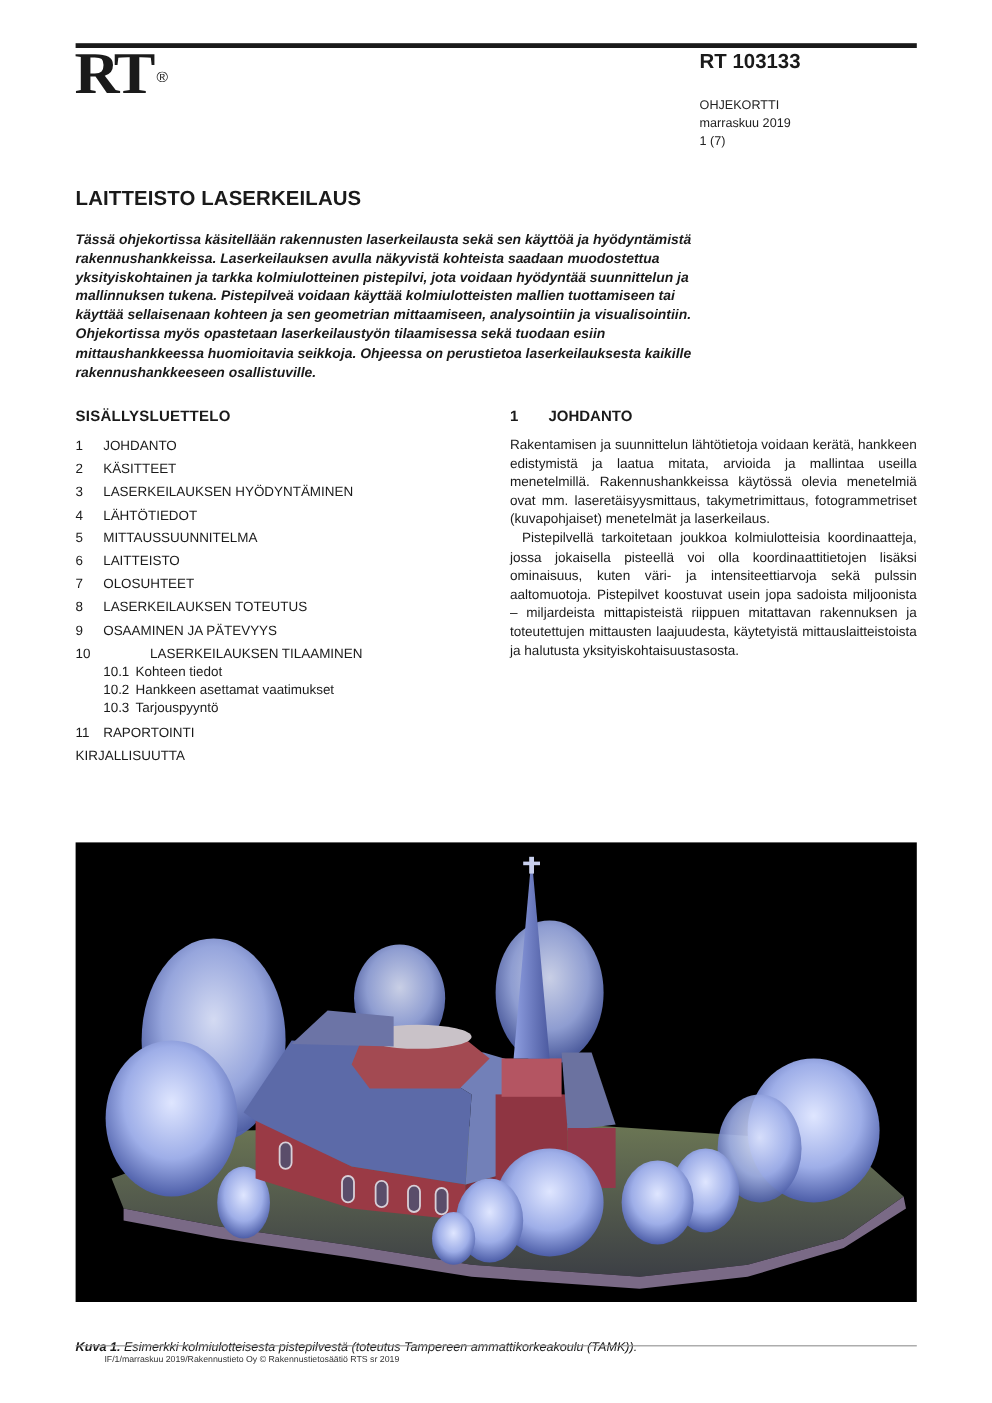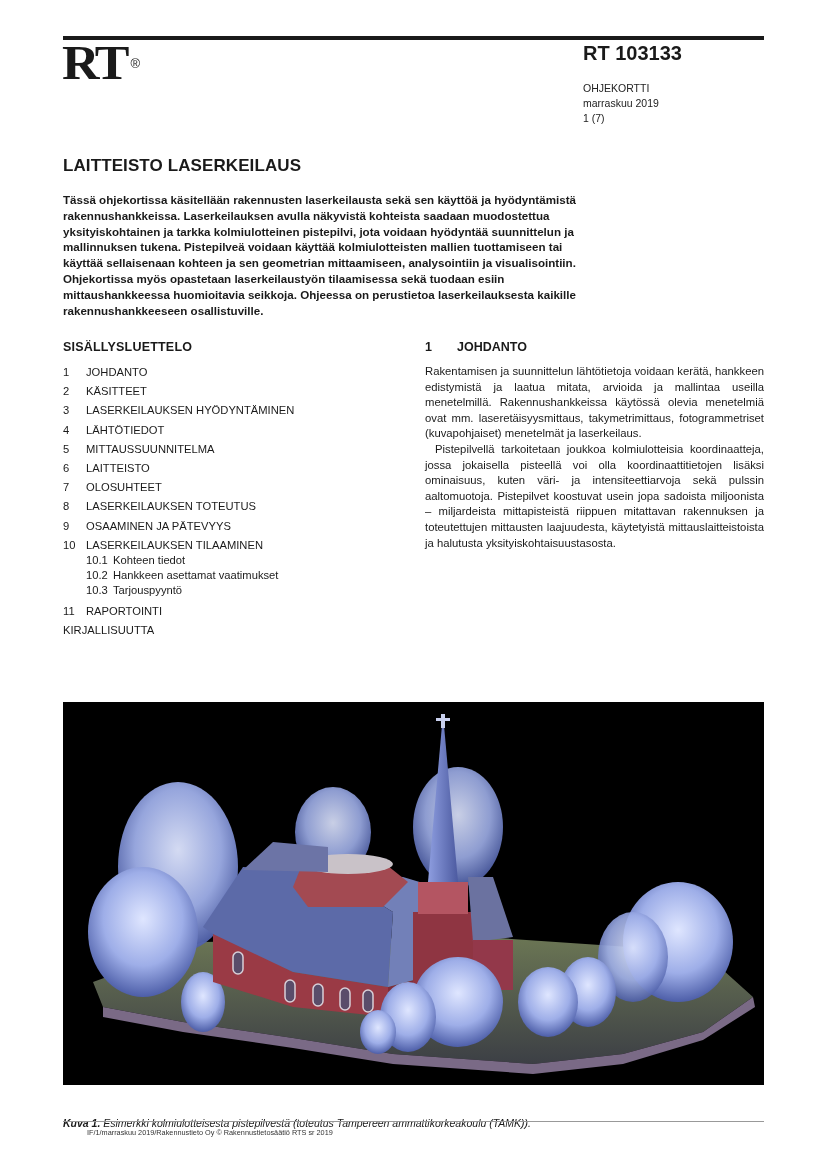--- a/index.html
+++ b/index.html
@@ -1,24 +1,24 @@
 <!DOCTYPE html>
 <html><head>
 <meta charset="utf-8">
 <style>
   html, body { margin: 0; padding: 0; background: #ffffff; }
   body { width: 827px; height: 1169px; position: relative; overflow: hidden; color: #1a1a1a; font-family: "Liberation Sans", "DejaVu Sans", sans-serif; }
   .top-rule { position: absolute; left: 63px; top: 36px; width: 701px; height: 4px; background: #1a1a1a; }
   .logo { position: absolute; left: 62px; top: 38px; font-family: "Liberation Serif", "DejaVu Serif", serif; font-weight: bold; font-size: 52px; line-height: 52px; letter-spacing: -3px; color: #1a1a1a; transform: scaleY(0.95); transform-origin: top left; }
   .logo sup { font-family: "Liberation Sans", sans-serif; font-weight: normal; font-size: 13px; letter-spacing: 0; vertical-align: top; position: relative; top: 2px; left: 4px; }
-  .doc-id { position: absolute; left: 583px; top: 42px; font-weight: bold; font-size: 20px; color: #1a1a1a; }
+  .doc-id { position: absolute; left: 583px; top: 42px; font-weight: bold; font-size: 17px; color: #1a1a1a; }
   .meta { position: absolute; left: 583px; top: 81px; font-size: 10.5px; line-height: 15px; color: #222; }
   .meta div { white-space: nowrap; }
   .title { position: absolute; left: 63px; top: 156px; font-weight: bold; font-size: 17px; letter-spacing: 0.1px; color: #1a1a1a; }
-  .lead { position: absolute; left: 63px; top: 192px; width: 530px; font-weight: bold; font-size: 11.6px; line-height: 15.8px; color: #1a1a1a; }
+  .lead { position: absolute; left: 63px; top: 192px; width: 530px; font-weight: bold; font-size: 11.6px; line-height: 15.8px; color: #1a1a1a; font-style: italic; }
   .toc { position: absolute; left: 63px; top: 340px; width: 300px; }
   .toc h2 { margin: 0 0 12px 0; font-size: 12.5px; font-weight: bold; letter-spacing: 0.2px; }
   .toc-item { display: flex; font-size: 11.2px; line-height: 13px; margin-bottom: 6.2px; }
   .toc-item .num { width: 23px; flex: none; }
   .toc-sub { display: flex; font-size: 11.2px; line-height: 13px; margin-bottom: 2px; padding-left: 23px; }
   .toc-sub .num { width: 27px; flex: none; }
   .section { position: absolute; left: 425px; top: 340px; width: 339px; }
   .section h2 { margin: 0 0 10px 0; font-size: 12.5px; font-weight: bold; display: flex; }
   .section h2 .num { width: 32px; }
   .section p { margin: 0; font-size: 11.3px; line-height: 15.6px; text-align: justify; color: #1a1a1a; }
@@ -78,21 +78,21 @@
         <span>OLOSUHTEET</span>
       </div>
       <div class="toc-item">
         <span class="num">8</span>
         <span>LASERKEILAUKSEN TOTEUTUS</span>
       </div>
       <div class="toc-item">
         <span class="num">9</span>
         <span>OSAAMINEN JA PÄTEVYYS</span>
       </div>
-      <div class="toc-item" style="margin-bottom: 2px;">
+      <div class="toc-item" style="margin-bottom: 2px; gap: 39px;">
         <span class="num">10</span>
         <span>LASERKEILAUKSEN TILAAMINEN</span>
       </div>
       <div class="toc-sub">
         <span class="num">10.1</span>
         <span>Kohteen tiedot</span>
       </div>
       <div class="toc-sub">
         <span class="num">10.2</span>
         <span>Hankkeen asettamat vaatimukset</span>

